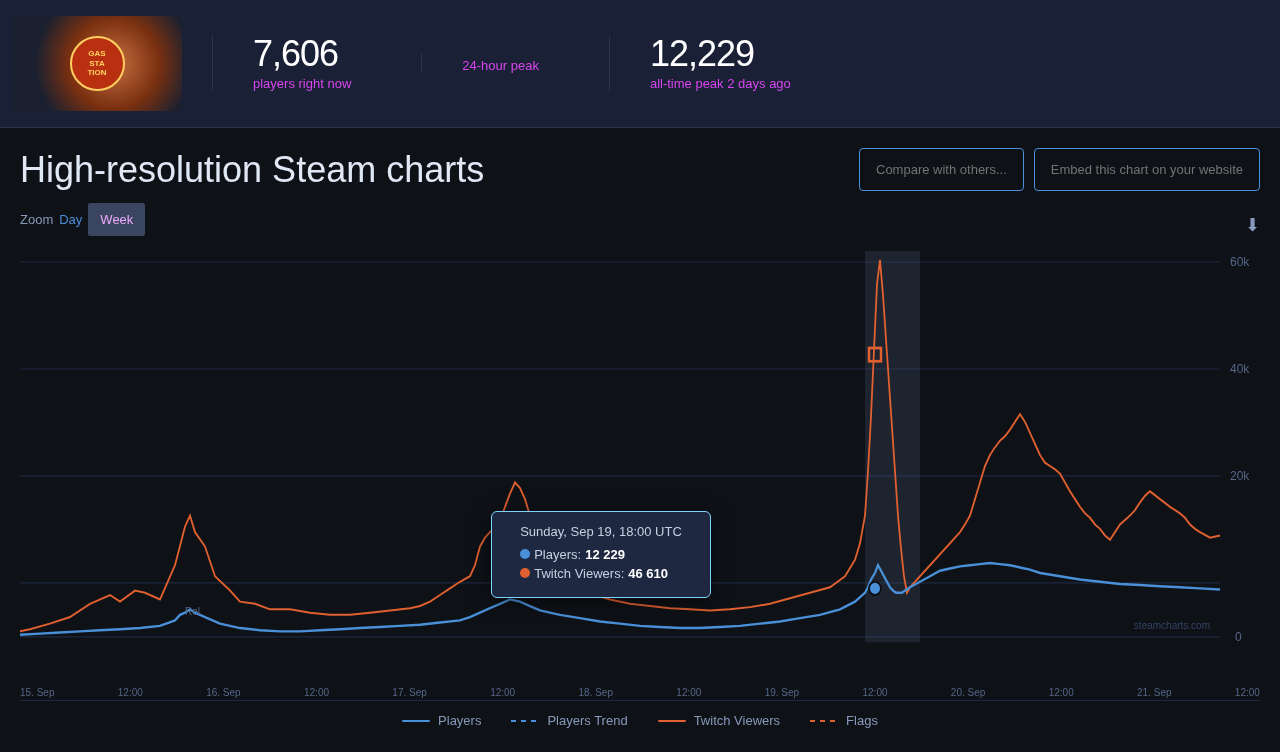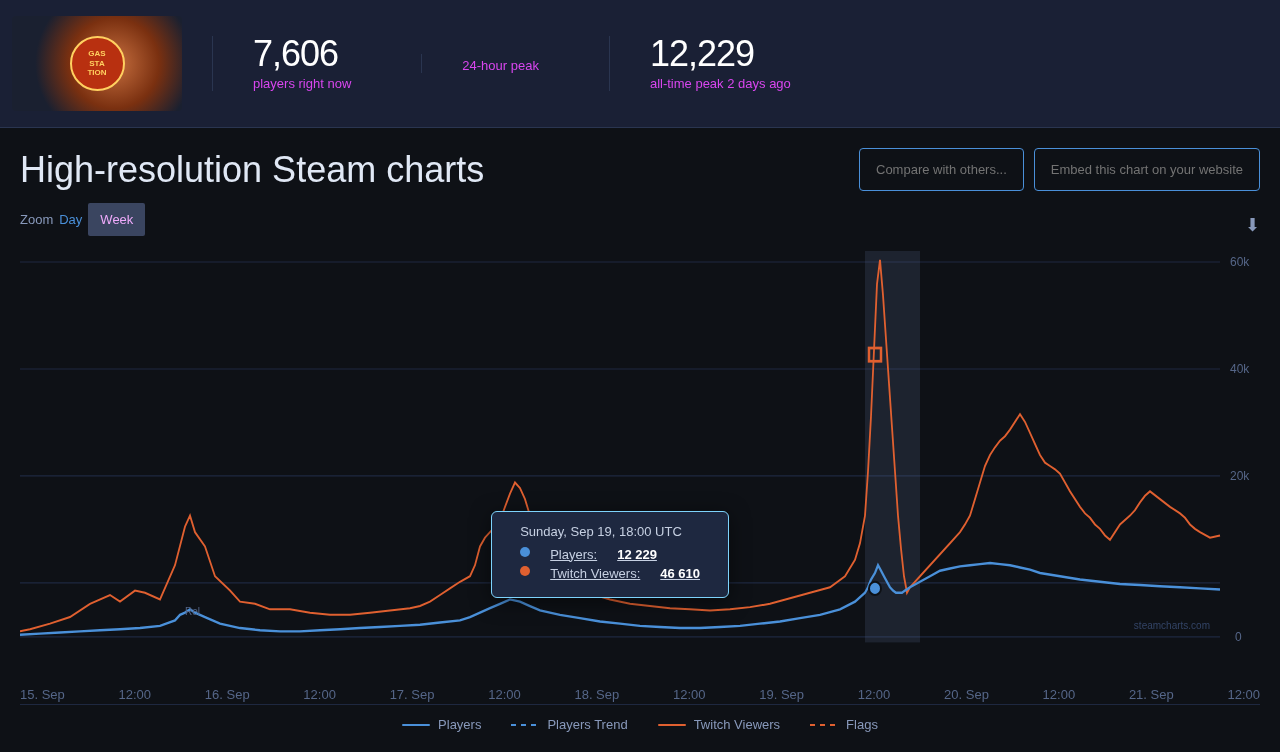--- a/index.html
+++ b/index.html
@@ -162,37 +162,37 @@
       box-shadow: 0 4px 20px rgba(0,0,0,0.5);
       margin-top: 36px;
     }
     .tooltip-date {
       font-size: 13px;
       color: #c6d0e2;
       margin-bottom: 8px;
     }
     .tooltip-row {
       display: flex;
-      gap: 20px;
+      align-items: center;
+      gap: 4px;
       margin: 4px 0;
-      text-decoration: underline;
     }
     .dot-blue { width: 10px; height: 10px; border-radius: 50%; background: #4a90d9; }
     .dot-orange { width: 10px; height: 10px; border-radius: 50%; background: #e06030; }
     .tooltip-val { font-weight: bold; color: #ffffff; }
 
     
     .x-axis {
       display: flex;
       justify-content: space-between;
       padding: 4px 0 0 0;
       margin-top: 2px;
     }
     .x-label {
-      font-size: 13px;
+      font-size: 10px;
       color: #556688;
       text-align: left;
     }
 
     
     .legend {
       display: flex;
       gap: 30px;
       justify-content: center;
       padding: 12px 0 8px;

